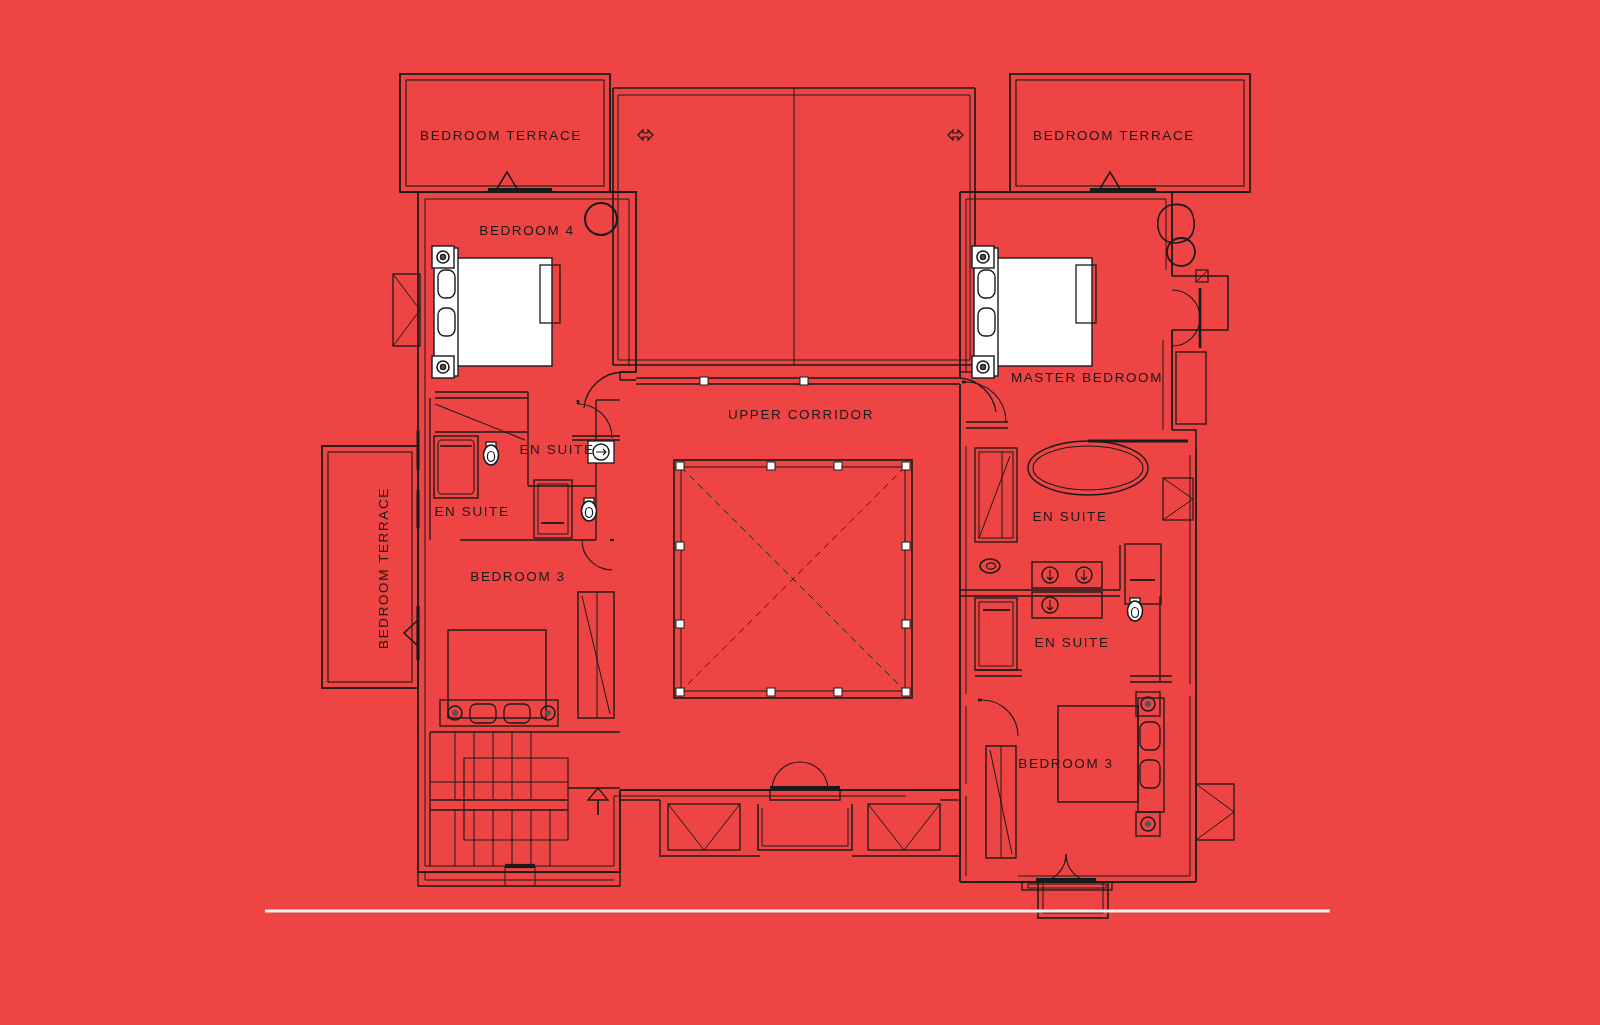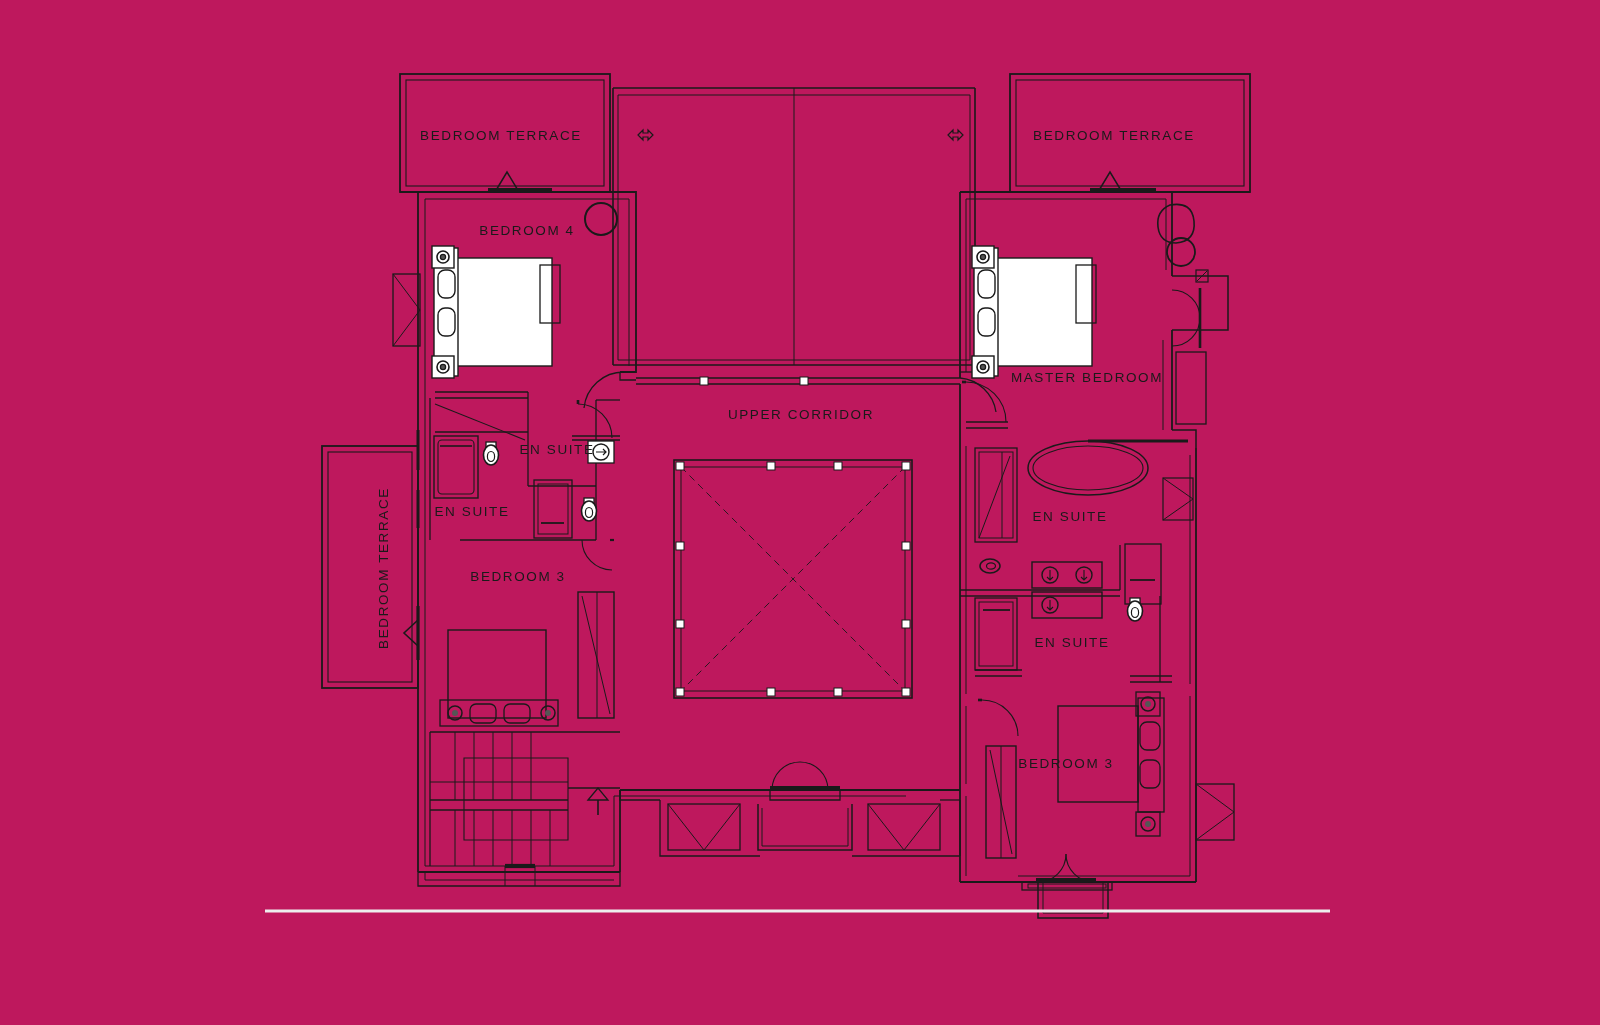--- a/index.html
+++ b/index.html
@@ -11,21 +11,21 @@
   body {
     width: 1600px;
     height: 1025px;
     overflow: hidden;
     font-family: "Liberation Sans", sans-serif;
   }
   #plan-root {
     position: relative;
     width: 1600px;
     height: 1025px;
-    background: #be185d;
+    background: #ef4444;
   }
   #plan-svg {
     display: block;
     width: 1600px;
     height: 1025px;
   }
   .room-label {
     font-family: "Liberation Sans", sans-serif;
     font-size: 13.5px;
     letter-spacing: 1.6px;

